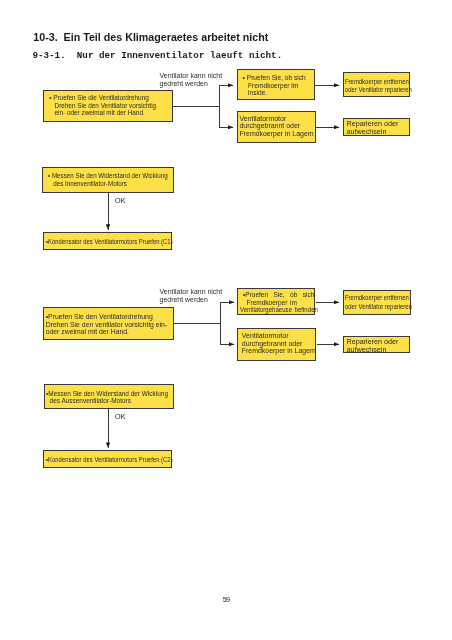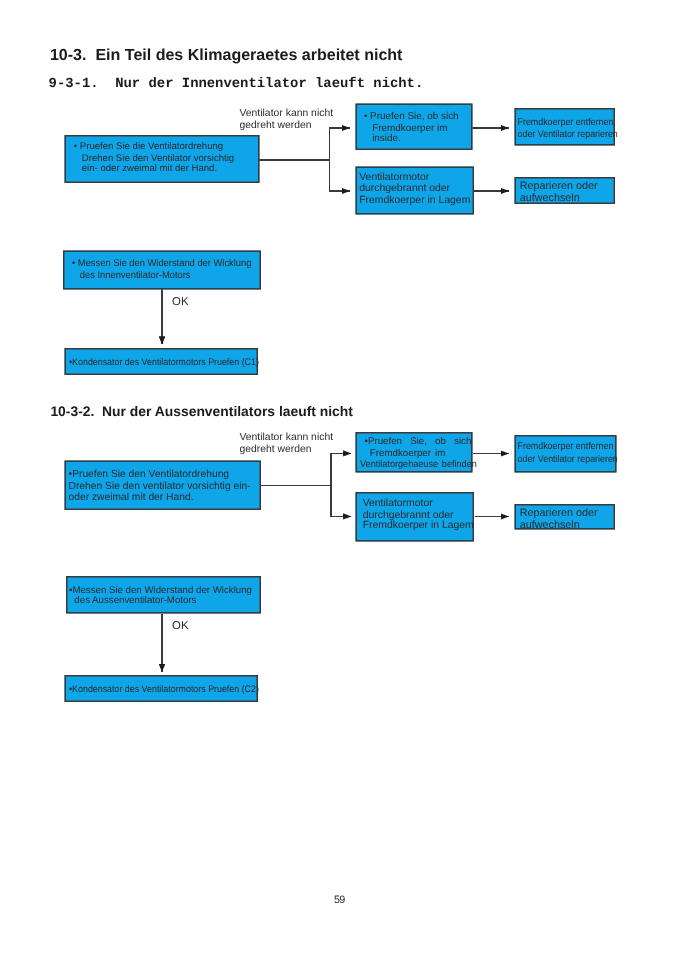--- a/index.html
+++ b/index.html
@@ -1,21 +1,21 @@
 <!DOCTYPE html>
 <html><head>
 <meta charset="utf-8">
 <style>
   html,body{margin:0;padding:0;background:#ffffff;}
   body{width:452px;height:640px;position:relative;overflow:hidden;
        font-family:"Liberation Sans",sans-serif;color:#262626;}
   .page{position:absolute;left:0;top:0;width:452px;height:640px;background:#fff;}
   .title{position:absolute;font-size:10.7px;font-weight:bold;white-space:pre;color:#1b1b1b;}
   .subtitle{position:absolute;font-size:9.25px;font-weight:bold;white-space:pre;color:#1b1b1b;}
-  .box{position:absolute;border:1px solid #3a3a3a;background:#0ea5e9;box-sizing:border-box;}
+  .box{position:absolute;border:1px solid #3a3a3a;background:#fde047;box-sizing:border-box;}
   .tx{position:absolute;white-space:pre;font-size:6.4px;line-height:7.72px;color:#2a2a2a;
       transform-origin:0 0;}
   svg.lines{position:absolute;left:0;top:0;width:452px;height:640px;overflow:visible;}
   .pagenum{position:absolute;font-size:7.2px;font-weight:normal;color:#2a2a2a;letter-spacing:-0.6px;}
 </style>
 </head>
 <body>
 
 <div class="page">
 
@@ -86,21 +86,20 @@
     <span class="tx" style="left:4.6px;top:4.3px;line-height:7.8px;font-size:6.55px;transform:scaleX(0.952);">• Messen Sie den Widerstand der Wicklung
    des Innenventilator-Motors</span>
   </div>
 
   <div class="tx" style="left:114.7px;top:196.6px;font-size:7.6px;">OK</div>
 
   <div class="box" style="left:43.2px;top:231.9px;width:129.3px;height:17.7px;">
     <span class="tx" style="left:1.4px;top:5.3px;transform:scaleX(0.925);">•Kondensator des Ventilatormotors Pruefen (C1)</span>
   </div>
 
-  <div class="subtitle" style="left:33.6px;top:268.5px;">10-3-2.  Nur der Aussenventilators laeuft nicht</div>
 
   <div class="box" style="left:43.4px;top:307.4px;width:130.2px;height:33px;">
     <span class="tx" style="left:1.3px;top:4.5px;font-size:6.85px;line-height:7.75px;">•Pruefen Sie den Ventilatordrehung
 Drehen Sie den ventilator vorsichtig ein-
 oder zweimal mit der Hand.</span>
   </div>
 
   <div class="tx" style="left:159.6px;top:288.4px;font-size:6.9px;line-height:7.6px;letter-spacing:0.02px;">Ventilator kann nicht
 gedreht werden</div>
 

